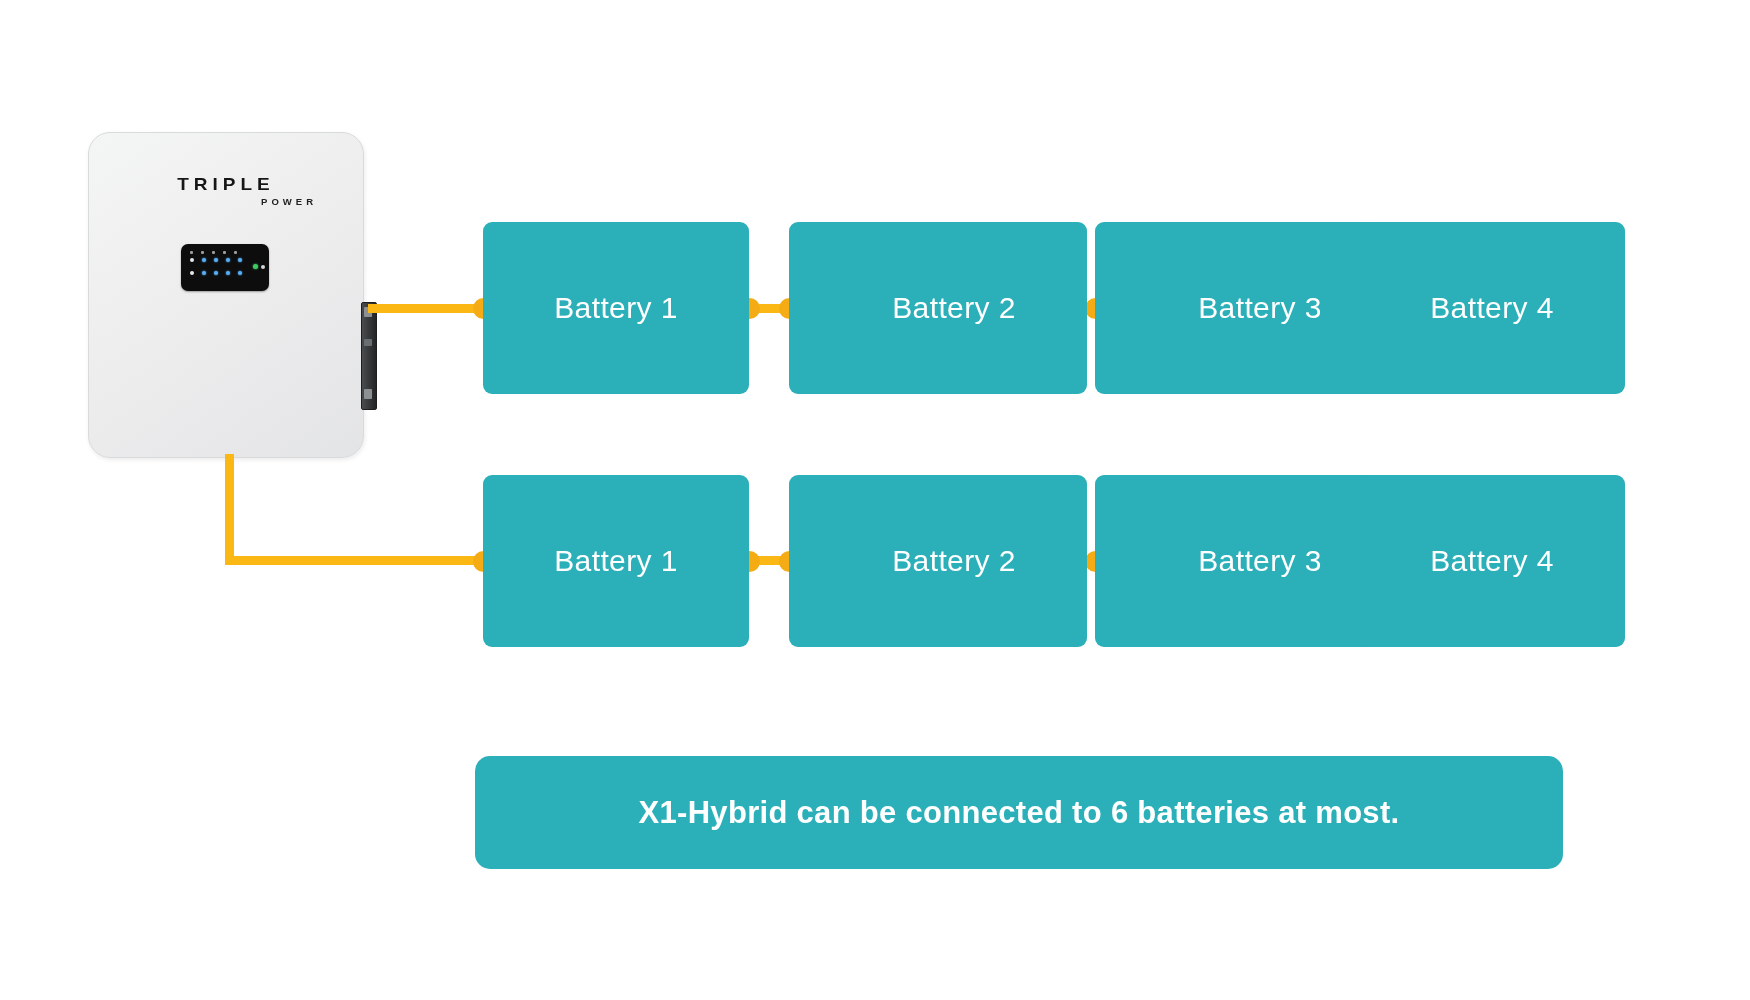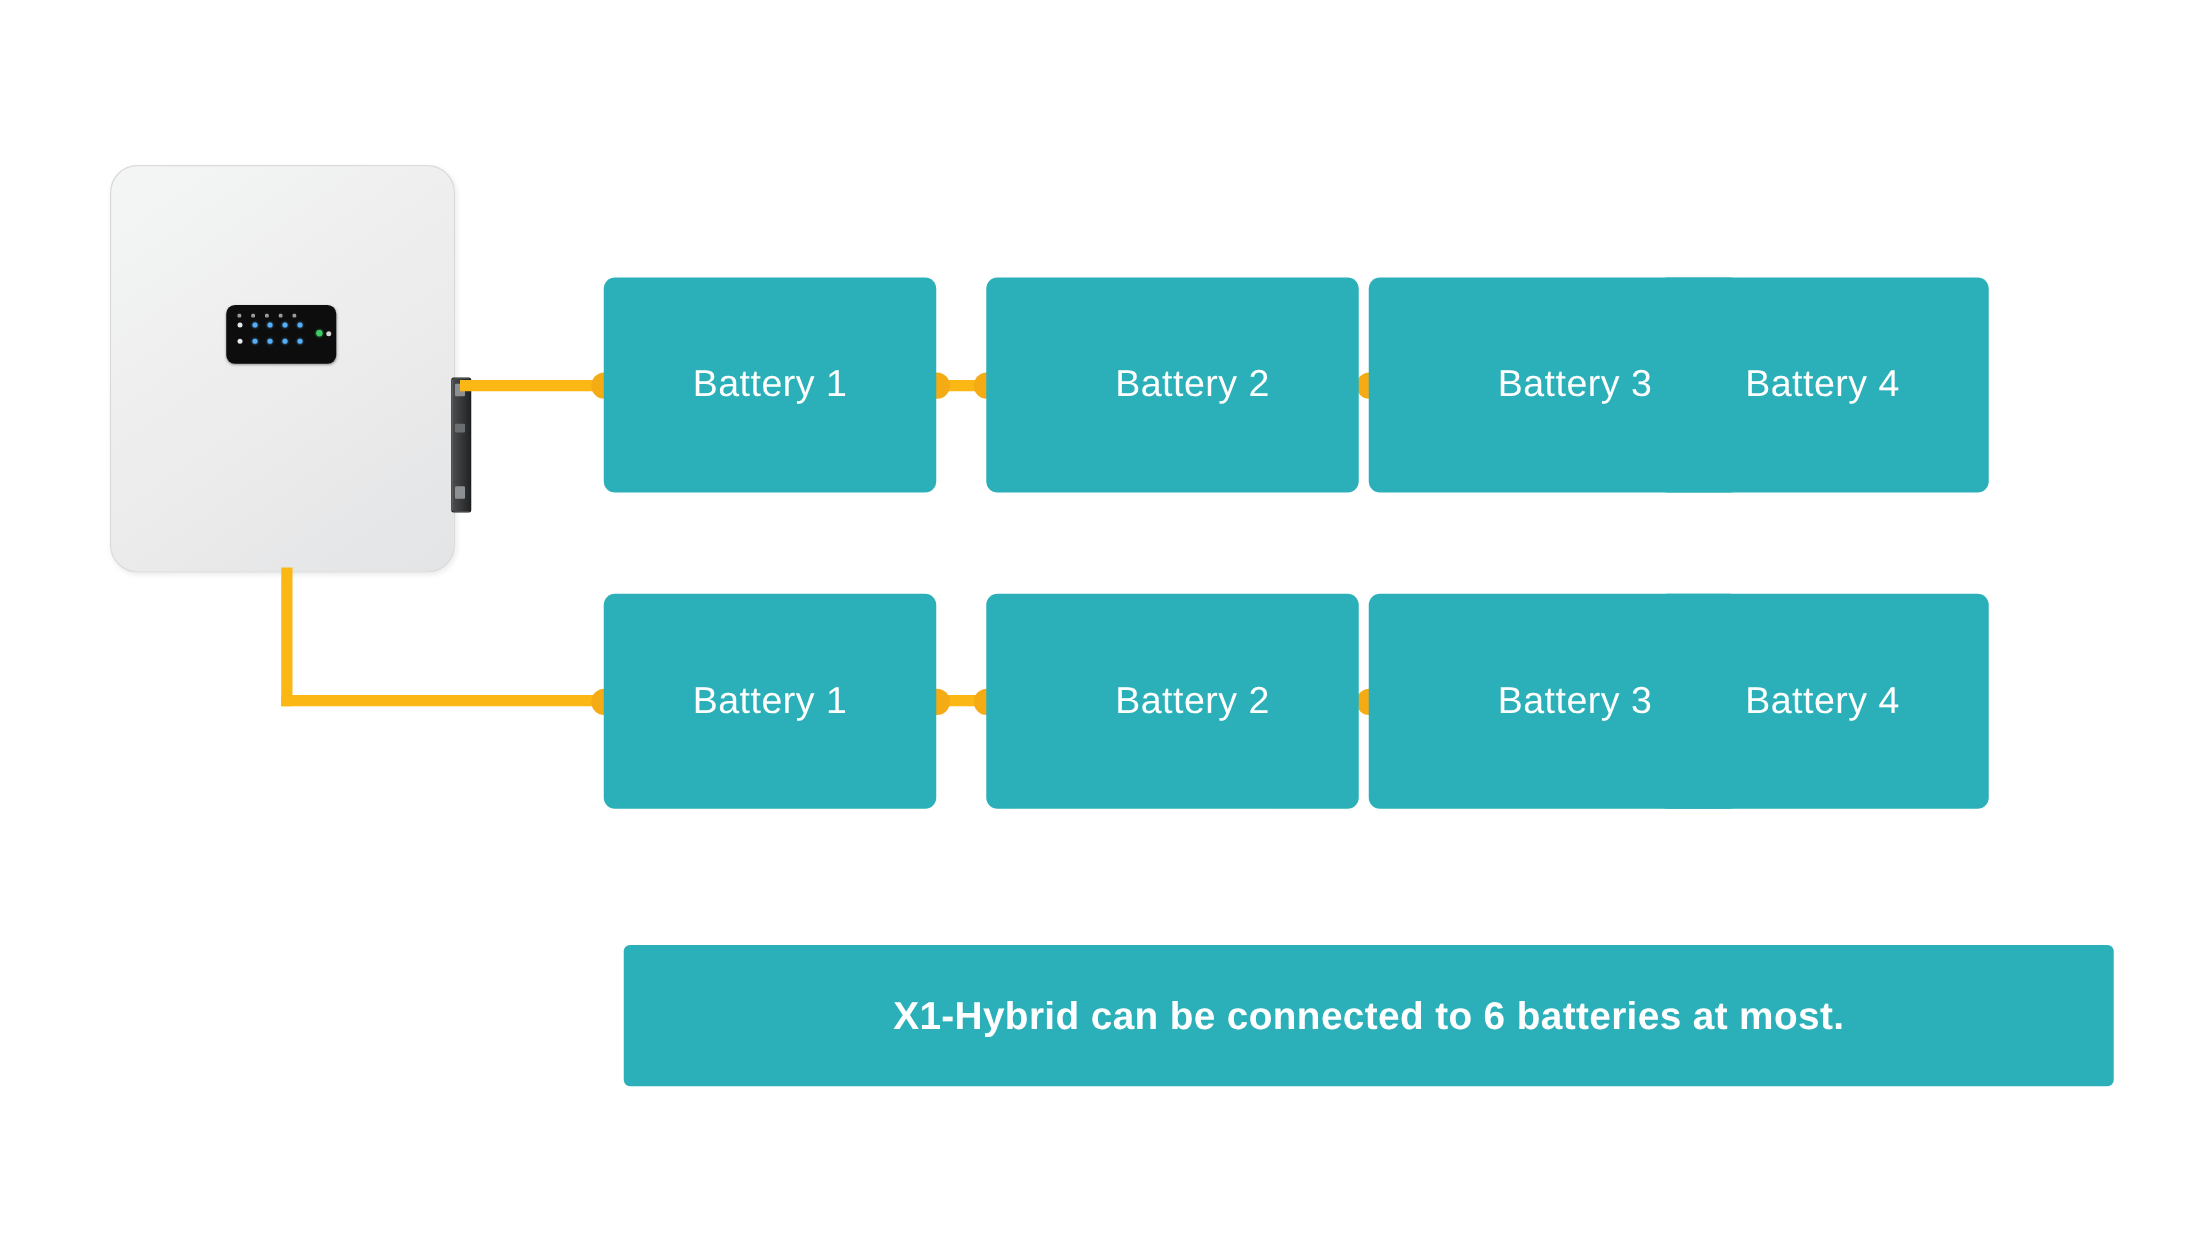--- a/index.html
+++ b/index.html
@@ -52,37 +52,40 @@
     background:var(--dot-yellow,#f5ab14);margin-left:-10.5px;margin-top:-10.5px;
   }
   
   .battery{
     position:absolute;width:266px;height:172px;border-radius:9px;
     background:var(--teal,#2bb0b9);
     display:flex;align-items:center;justify-content:center;
     color:#fff;font-size:30px;font-weight:500;letter-spacing:0.4px;
   }
   .r1{top:222px;}  .r2{top:475px;}
-  .c1{left:483px;} .c2{left:789px;padding-left:32px;} .c3{left:1095px;padding-left:32px;} .c4{left:1325px;}
+  .c1{left:483px;} .c2{left:789px;padding-left:32px;} .c3{left:1095px;padding-left:32px;} .c4{left:1359px;}
   
   .note{
-    position:absolute;left:475px;top:756px;width:1192px;height:113px;border-radius:5px;
+    position:absolute;left:475px;top:756px;width:1088px;height:113px;border-radius:15px;
     background:var(--teal,#2bb0b9);
     display:flex;flex-direction:column;align-items:center;justify-content:center;
     color:#fff;font-size:31px;font-weight:700;line-height:45px;letter-spacing:0.3px;
     text-align:center;
-    margin-left:24px;
   }
 </style>
 </head>
 <body>
 
 <div id="canvas">
 
   <div class="device">
+    <div class="brand">
+      <span class="brand-main">TRIPLE</span>
+      <span class="brand-sub">POWER</span>
+    </div>
     <div class="led-panel">
       <div class="icon-row">
         <span class="tiny-icon"></span>
         <span class="tiny-icon"></span>
         <span class="tiny-icon"></span>
         <span class="tiny-icon"></span>
         <span class="tiny-icon"></span>
       </div>
       <div class="led-row led-row-1">
         <span class="led white"></span>

